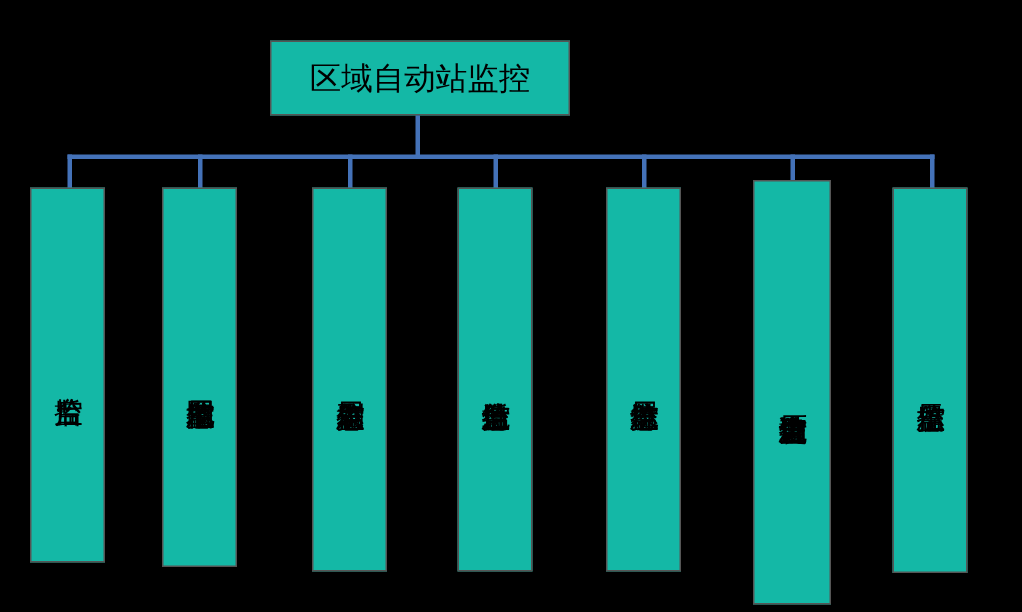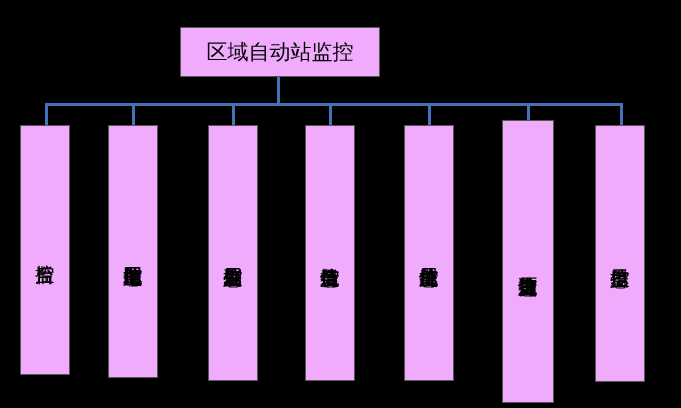--- a/index.html
+++ b/index.html
@@ -11,21 +11,21 @@
     position: relative;
     width: 681px;
     height: 408px;
     background: #000000;
     overflow: hidden;
     font-family: "Liberation Serif", "DejaVu Serif", serif;
   }
   .node {
     position: absolute;
     box-sizing: border-box;
-    background: #f0abfc;
+    background: #14b8a6;
     border: 1px solid #555555;
     color: #000000;
     display: flex;
     align-items: center;
     justify-content: center;
     text-align: center;
   }
   .node-label {
     display: block;
     line-height: 1.06;

